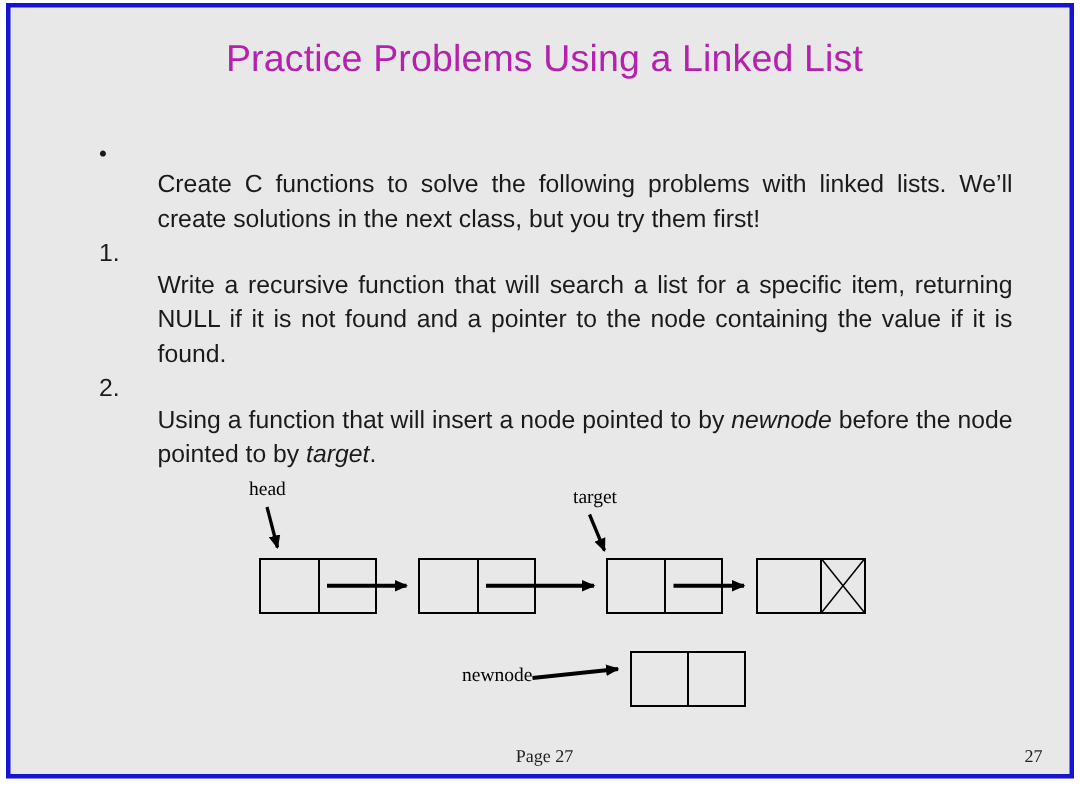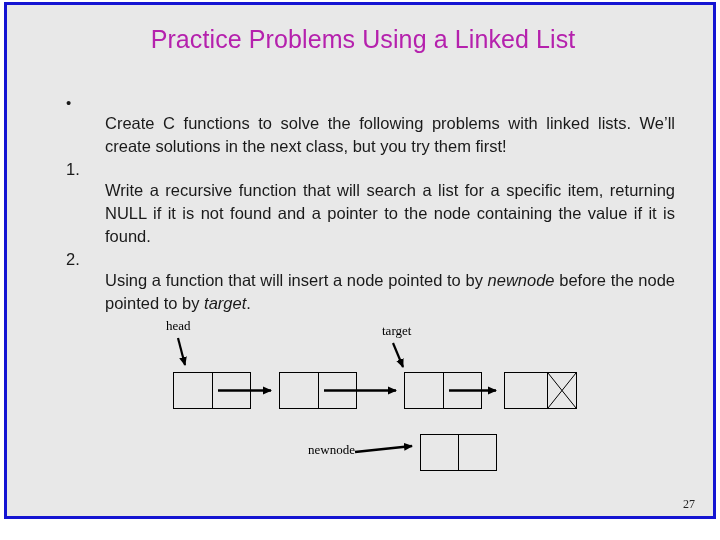--- a/index.html
+++ b/index.html
@@ -194,17 +194,18 @@
           <line x1="348" y1="447" x2="405" y2="441" marker-end="url(#arrowR)"></line>
         </g>
 
         <g stroke="#000" stroke-width="2.2" fill="none">
           <line x1="171" y1="333" x2="178" y2="360" marker-end="url(#arrowD)"></line>
           <line x1="386" y1="338" x2="396" y2="362" marker-end="url(#arrowD)"></line>
         </g>
       </svg>
     </div>
 
+    <div id="footer-page">Page 27</div>
 
     <div id="footer-num">27</div>
 
   </div>
 </div>
 
 </body></html>

